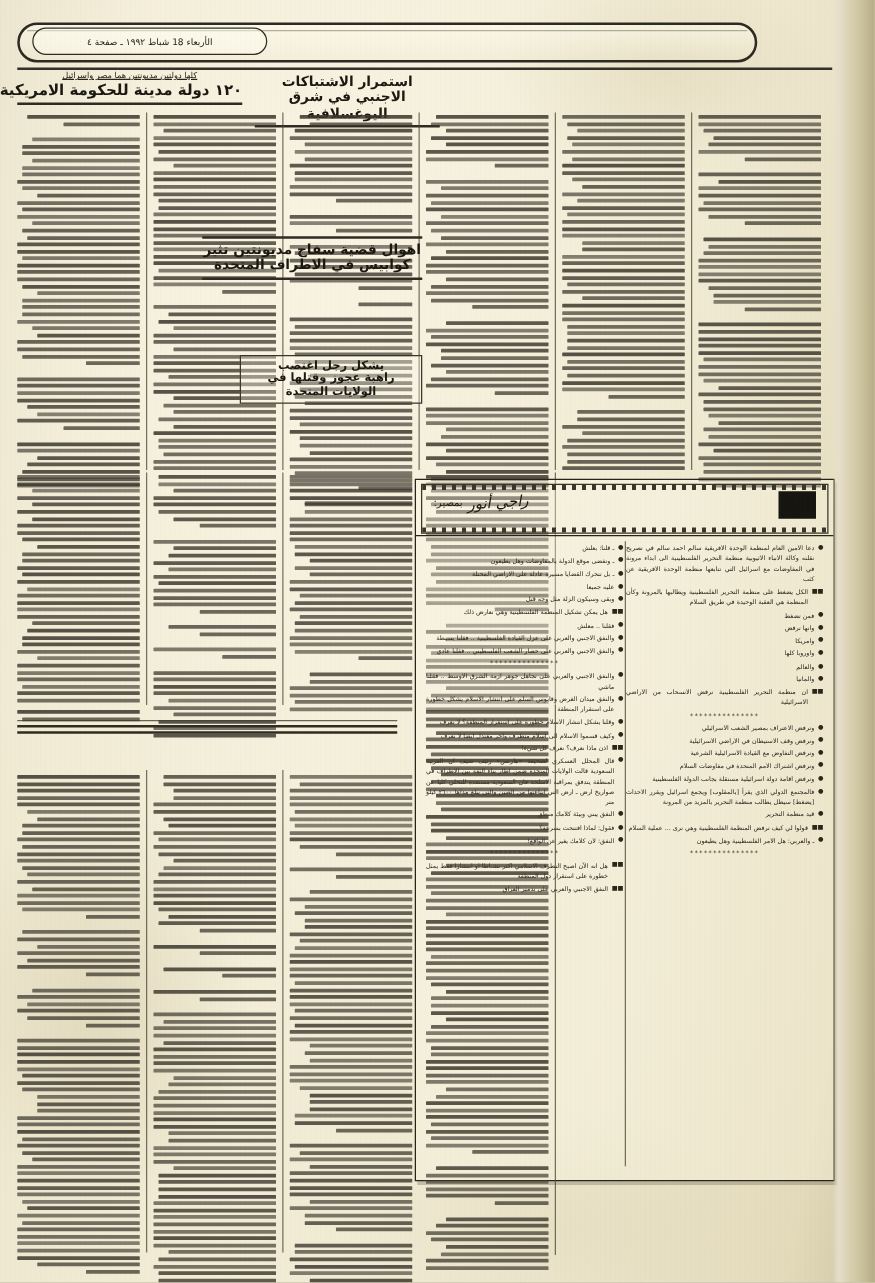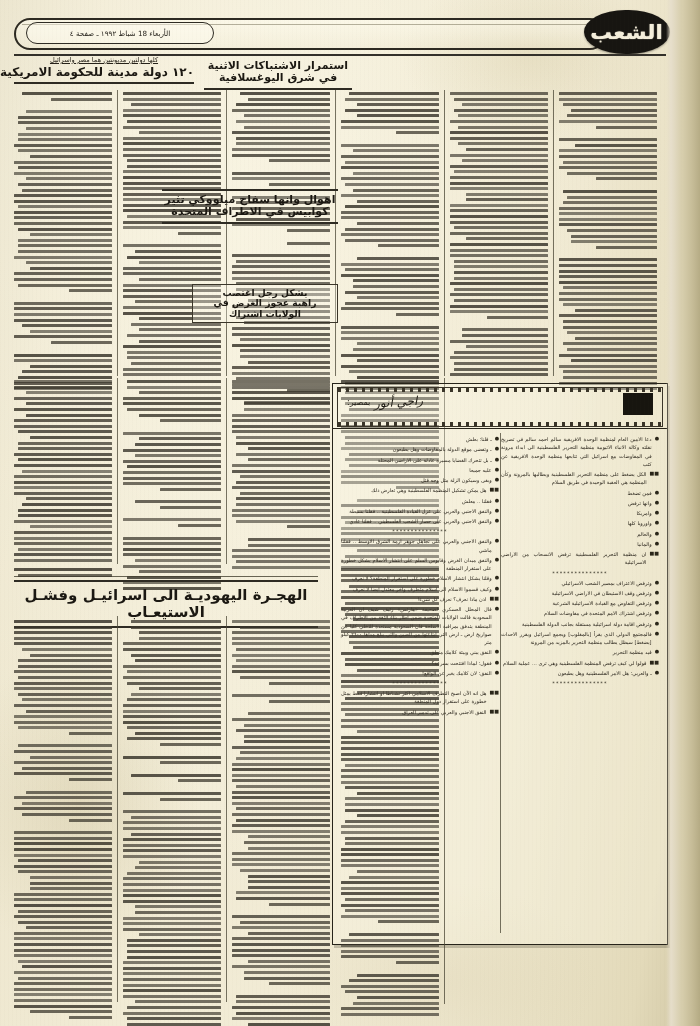--- a/index.html
+++ b/index.html
@@ -141,29 +141,26 @@
 
   <div class="stain s1"></div>
   <div class="stain s2"></div>
   <div class="stain s3"></div>
 
   <div class="sheet">
 
     <div class="masthead">
       <div class="mast-rule"></div>
       <div class="dateline">الأربعاء 18 شباط ١٩٩٢ ـ صفحة ٤</div>
-      <div class="logo">
-        <span>الشعب</span>
-      </div>
       <div class="mast-under"></div>
     </div>
 
 
     <div class="colgrp" style="left:190px;top:52px;width:148px;">
-      <div class="hl mid">استمرار الاشتباكات الاثنية في شرق اليوغسلافية</div>
+      <div class="hl mid">استمرار الاشتباكات الاجنبي في شرق اليوغسلافية</div>
       <div class="rule-h"></div>
     </div>
 
     <div class="colgrp" style="left:0px;top:48px;width:180px;">
       <div class="kicker">كلها دولتين مديونتين هما مصر واسرائيل</div>
       <div class="hl big" style="font-size:12px;white-space:nowrap;">١٢٠ دولة مدينة للحكومة الامريكية بـ ٤,٥٠٠ مليون دولار</div>
       <div class="rule-h"></div>
     </div>
 
     <div id="topcols">
@@ -497,29 +494,29 @@
           <div class="ln f100" style="opacity: 0.68;"></div>
           <div class="ln f96" style="opacity: 0.69;"></div>
           <div class="ln f96" style="opacity: 0.69;"></div>
           <div class="ln f100" style="opacity: 0.71;"></div>
           <div class="ln f88" style="opacity: 0.79;"></div>
         </div>
       </div>
 
     <div class="colgrp" style="left:148px;top:178px;width:176px;">
       <div class="rule-h"></div>
-      <div class="hl mid">اهوال وانها سفاح ميلووكي تثير</div>
+      <div class="hl mid">اهوال قضية سفاح مديونتين تثير</div>
       <div class="hl mid" style="letter-spacing:2px;">كوابيس في الاطراف المتحدة</div>
       <div class="rule-h"></div>
     </div>
 
     <div class="colgrp subbox" style="left:178px;top:276px;width:136px;">
       <div class="hl sm">يشكل رجل اغتصب</div>
-      <div class="hl sm">راهبة عجوز الغرض في</div>
-      <div class="hl sm">الولايات اشتراك</div>
+      <div class="hl sm">راهبة عجوز وقتلها في</div>
+      <div class="hl sm">الولايات المتحدة</div>
     </div>
 
     <div id="midcols">
         <div class="txt" style="position: absolute; left: 0px; top: 372px; width: 98px;">
           <div class="ln f100" style="opacity: 0.67;"></div>
           <div class="ln f100" style="opacity: 0.83;"></div>
           <div class="ln f88" style="opacity: 0.6;"></div>
           <div class="ln f100" style="opacity: 0.77;"></div>
           <div class="ln f88" style="opacity: 0.8;"></div>
           <div class="ln f100" style="opacity: 0.83;"></div>
@@ -837,21 +834,20 @@
             </div>
             <div class="stars">***************</div>
           </div>
         <div class="vline" style="left:167px;top:4px;height:500px;"></div>
       </div>
     </div>
 
     <div class="bigheadwrap">
       <div class="rule-t"></div>
       <div class="rule-h"></div>
-      <div class="hl" style="font-size:15px;padding:2px 0;">الهجـرة اليهوديـة الى اسرائيـل وفشـل الاستيعـاب</div>
       <div class="rule-h"></div>
     </div>
 
     <div id="botcols">
         <div class="txt" style="position: absolute; left: 0px; top: 612px; width: 98px;">
           <div class="ln f100" style="opacity: 0.86;"></div>
           <div class="ln f100" style="opacity: 0.82;"></div>
           <div class="ln f100" style="opacity: 0.82;"></div>
           <div class="ln f100" style="opacity: 0.73;"></div>
           <div class="ln f100" style="opacity: 0.8;"></div>

